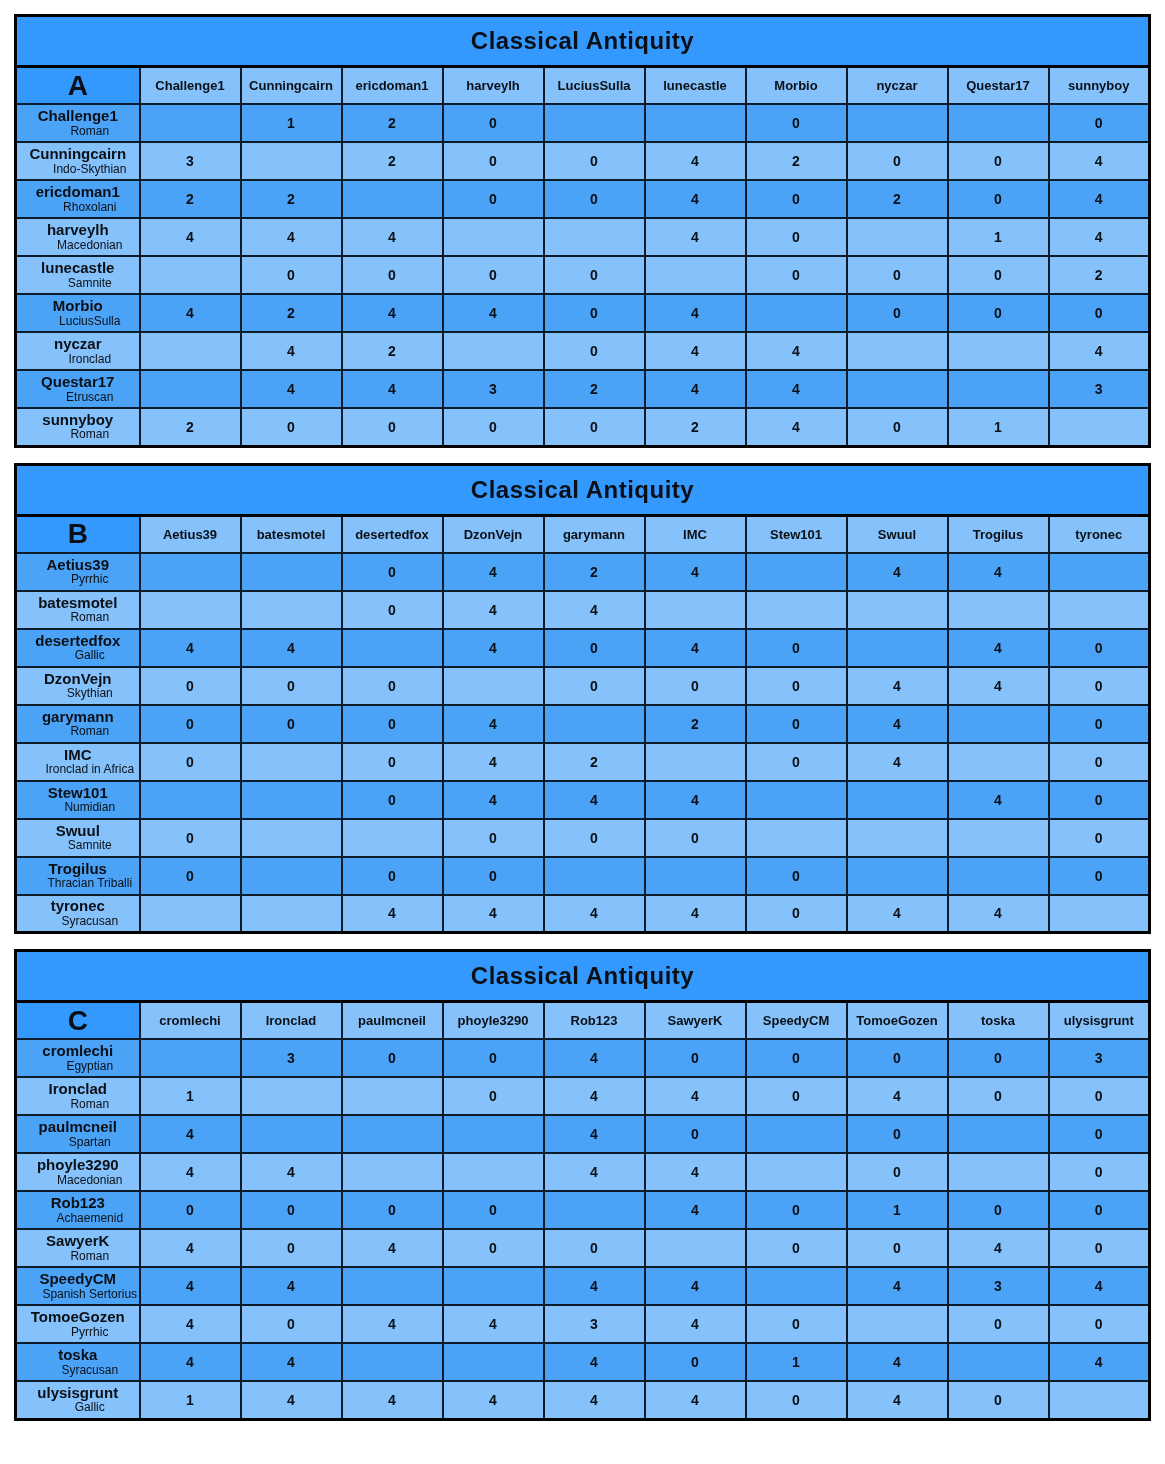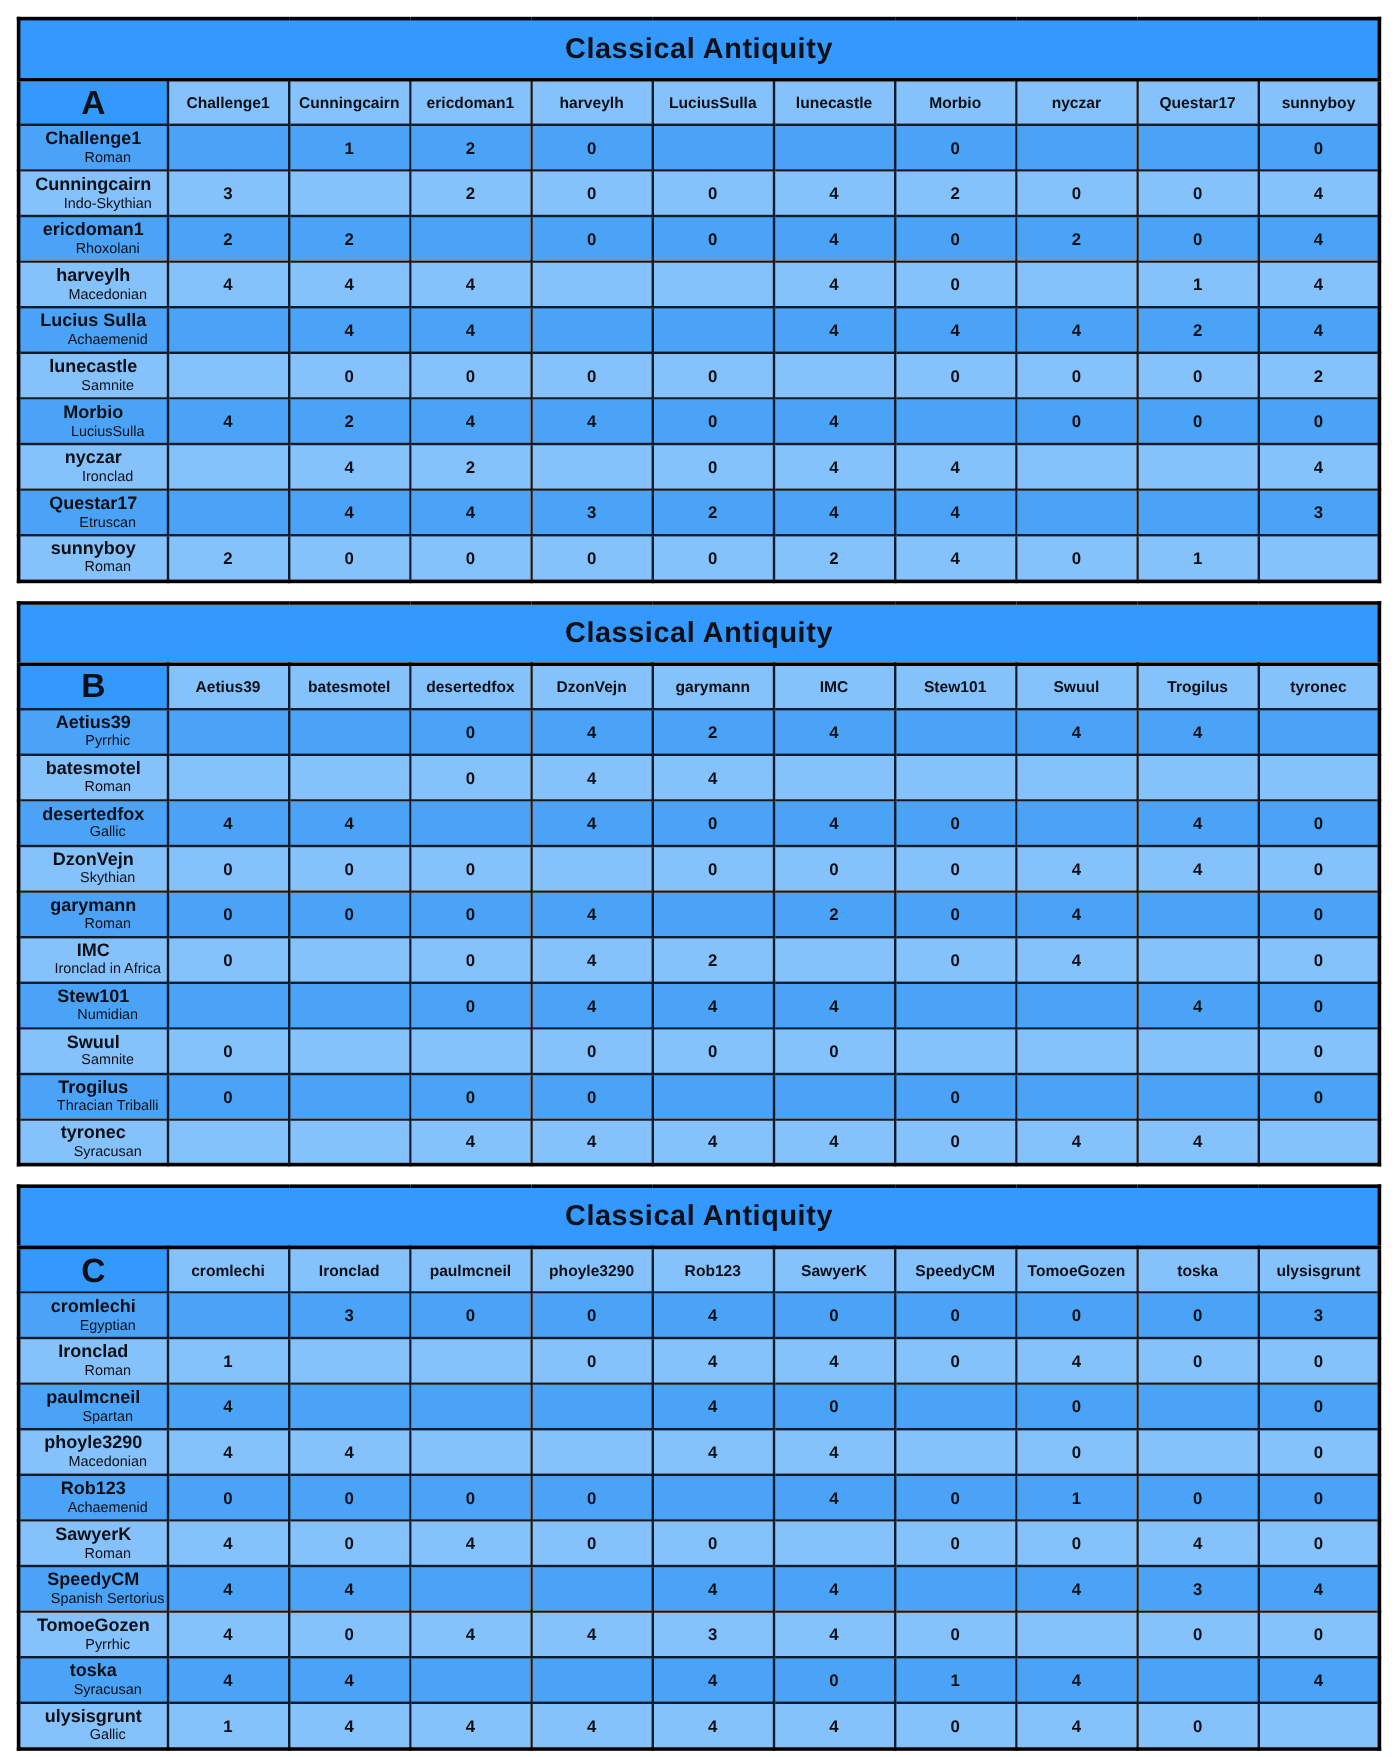--- a/index.html
+++ b/index.html
@@ -155,36 +155,20 @@
             <td class="score">4</td>
             <td class="score">4</td>
             <td class="score diag"></td>
             <td class="score"></td>
             <td class="score">4</td>
             <td class="score">0</td>
             <td class="score"></td>
             <td class="score">1</td>
             <td class="score">4</td>
           </tr>
-          <tr class="dark">
-            <th class="name-cell">
-              <div class="pname">Lucius Sulla</div>
-              <div class="pfaction">Achaemenid</div>
-            </th>
-            <td class="score"></td>
-            <td class="score">4</td>
-            <td class="score">4</td>
-            <td class="score"></td>
-            <td class="score diag"></td>
-            <td class="score">4</td>
-            <td class="score">4</td>
-            <td class="score">4</td>
-            <td class="score">2</td>
-            <td class="score">4</td>
-          </tr>
           <tr class="light">
             <th class="name-cell">
               <div class="pname">lunecastle</div>
               <div class="pfaction">Samnite</div>
             </th>
             <td class="score"></td>
             <td class="score">0</td>
             <td class="score">0</td>
             <td class="score">0</td>
             <td class="score">0</td>

